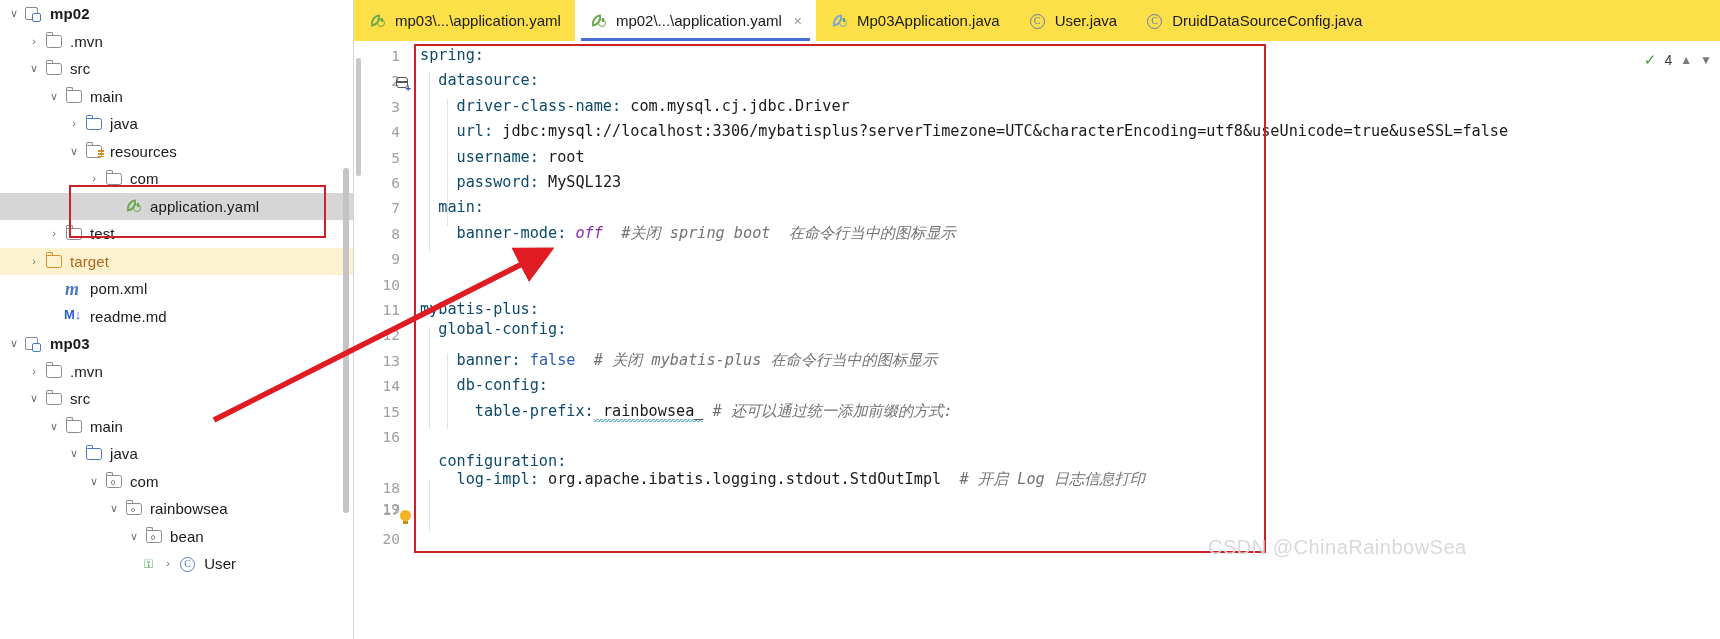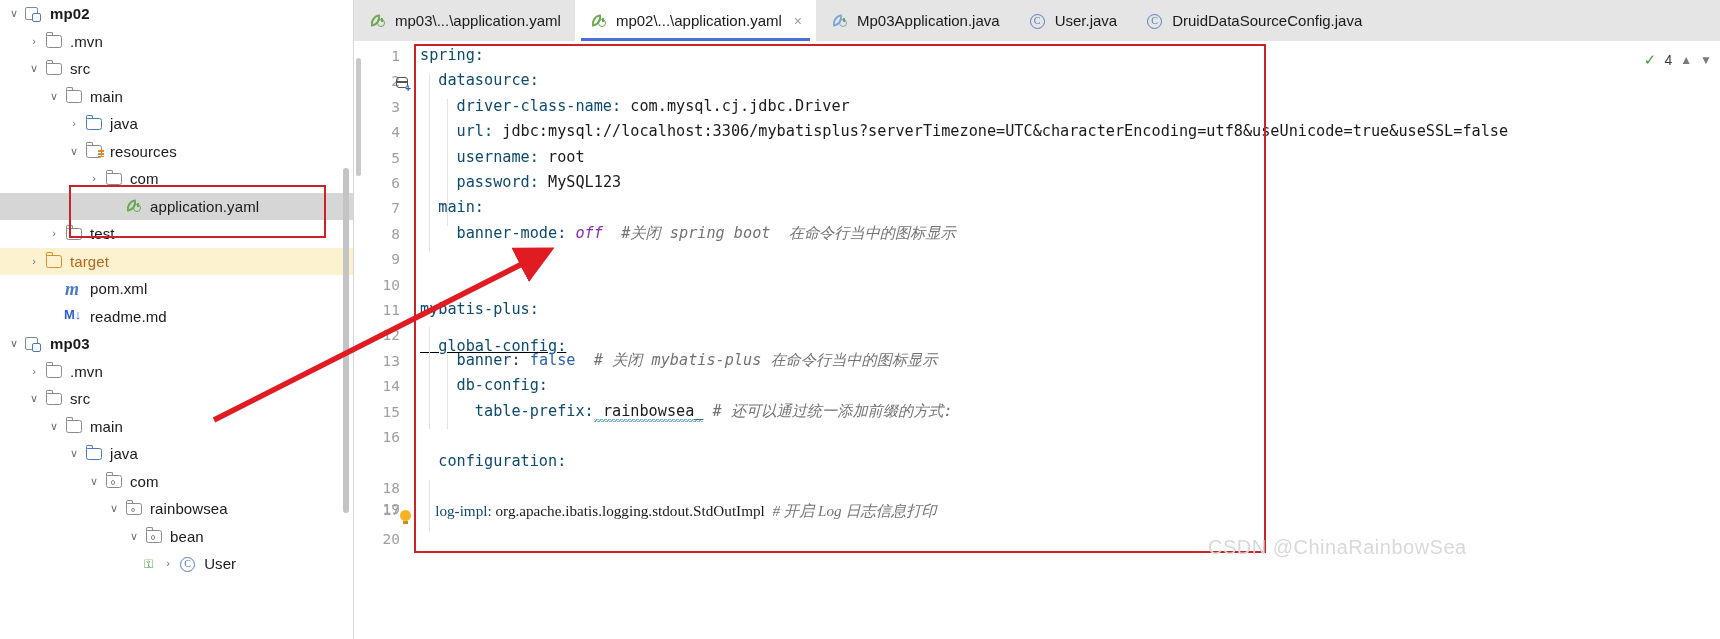--- a/index.html
+++ b/index.html
@@ -151,21 +151,21 @@
   #sb-divider {
     position: absolute; left: 353px; top: 0;
     width: 1px; height: 639px; background: #d6d6d6;
   }
 
   
   #tabbar {
     position: absolute;
     left: 354px; top: 0;
     width: 1366px; height: 41px;
-    background: #e5e5e5;
+    background: #fde047;
     display: flex; align-items: center;
     border-bottom: 1px solid #e6e6e6;
   }
   .tab {
     display: flex; align-items: center; height: 41px;
     padding: 0 14px;
     font-size: 15px; color: #1a1a1a;
     white-space: nowrap;
     position: relative;
   }
@@ -562,27 +562,27 @@
         <div class="cline" style="top: 27.4px;"><span class="k">  datasource:</span></div>
         <div class="cline" style="top: 52.8px;"><span class="k">    driver-class-name:</span><span class="p"> com.mysql.cj.jdbc.Driver</span></div>
         <div class="cline" style="top: 78.2px;"><span class="k">    url:</span><span class="p"> jdbc:mysql://localhost:3306/mybatisplus?serverTimezone=UTC&amp;characterEncoding=utf8&amp;useUnicode=true&amp;useSSL=false</span></div>
         <div class="cline" style="top: 103.6px;"><span class="k">    username:</span><span class="p"> root</span></div>
         <div class="cline" style="top: 129px;"><span class="k">    password:</span><span class="p"> MySQL123</span></div>
         <div class="cline" style="top: 154.4px;"><span class="k">  main:</span></div>
         <div class="cline" style="top: 179.8px;"><span class="k">    banner-mode:</span><span class="v-kw"> off</span><span class="cm">  #关闭 spring boot  在命令行当中的图标显示</span></div>
         <div class="cline" style="top: 205.2px;"></div>
         <div class="cline" style="top: 230.6px;"></div>
         <div class="cline" style="top: 256px;"><span class="k">mybatis-plus:</span></div>
-        <div class="cline" style="top: 293px; text-decoration: underline;"><span class="k">  global-config:</span></div>
+        <div class="cline" style="top: 276px;"><span class="k">  global-config:</span></div>
         <div class="cline" style="top: 306.8px;"><span class="k">    banner:</span><span class="v-bool"> false</span><span class="cm">  # 关闭 mybatis-plus 在命令行当中的图标显示</span></div>
         <div class="cline" style="top: 332.2px;"><span class="k">    db-config:</span></div>
         <div class="cline" style="top: 357.6px;"><span class="k">      table-prefix:</span><span class="p squiggle"> rainbowsea_</span><span class="cm"> # 还可以通过统一添加前缀的方式:</span></div>
         <div class="cline" style="top: 383px;"></div>
         <div class="cline" style="top: 408.4px;"><span class="k">  configuration:</span></div>
-        <div class="cline" style="top: 457px; font-family: Liberation Serif, serif;"><span class="k">    log-impl:</span><span class="p"> org.apache.ibatis.logging.stdout.StdOutImpl</span><span class="cm">  # 开启 Log 日志信息打印</span></div>
+        <div class="cline" style="top: 426px;"><span class="k">    log-impl:</span><span class="p"> org.apache.ibatis.logging.stdout.StdOutImpl</span><span class="cm">  # 开启 Log 日志信息打印</span></div>
         <div class="cline" style="top: 484.6px;"></div>
         <div class="guide" style="left: 9px; top: 32.4px; height: 177.8px;"></div>
         <div class="guide" style="left: 27px; top: 57.8px; height: 127px;"></div>
         <div class="guide" style="left: 9px; top: 286.4px; height: 101.6px;"></div>
         <div class="guide" style="left: 27px; top: 311.8px; height: 76.2px;"></div>
         <div class="guide" style="left: 9px; top: 438.8px; height: 50.8px;"></div>
       </div>
   </div>
   <div id="ed-scroll"></div>
 

